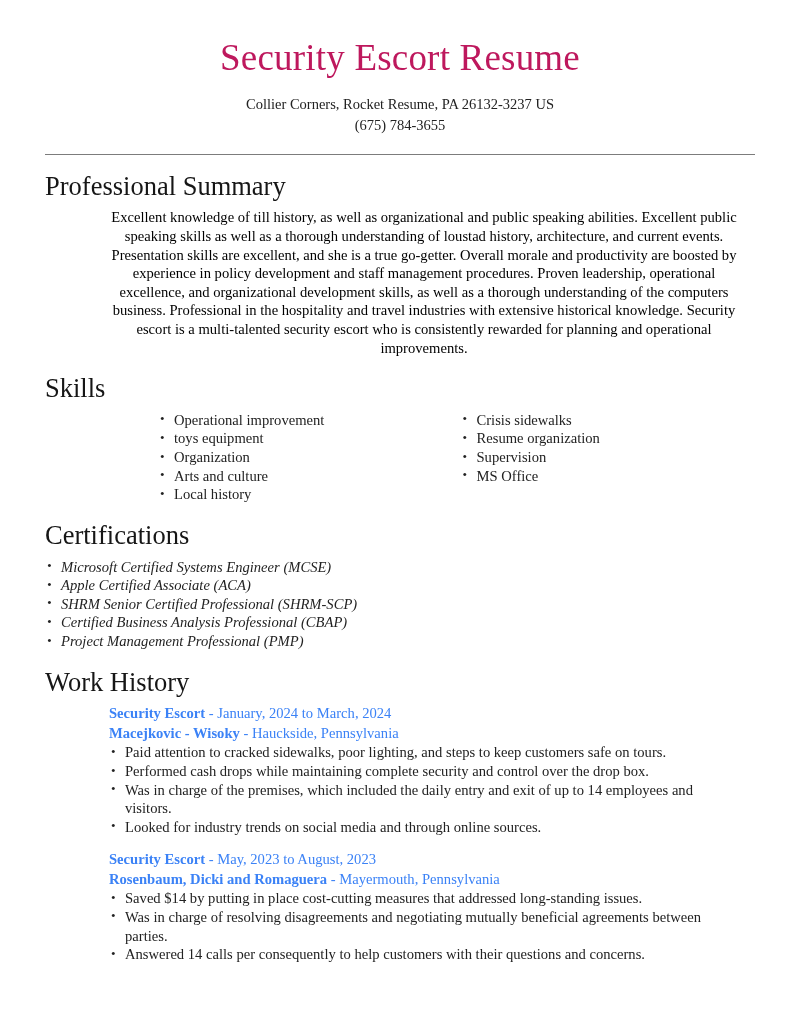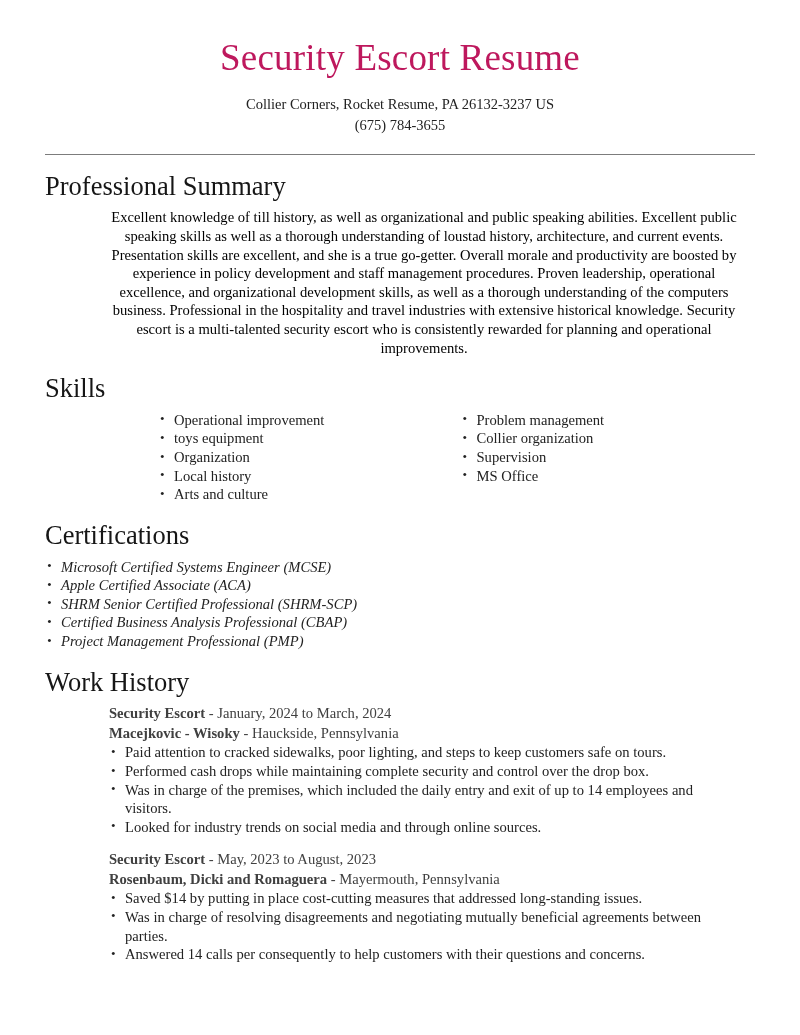--- a/index.html
+++ b/index.html
@@ -104,21 +104,21 @@
 
   
   .certs { padding-left: 113px; margin-top: 2px; font-style: italic; }
 
   
   .jobs { padding-left: 64px; margin-top: 4px; }
   .job { margin-bottom: 14px; }
   .job-line {
     font-size: 14.6px;
     line-height: 19.5px;
-    color: #404040;
+    color: #3b82f6;
   }
   .job-line .b { font-weight: bold; }
   .job-bullets {
     margin-top: 5px;
     padding-left: 49px;
   }
   .job-bullets li { max-width: 580px; font-family: Liberation Serif, serif; }
 </style>
 </head>
 <body>
@@ -141,26 +141,26 @@
     </div>
   </div>
 
   <div class="section">
     <h2 class="section-title">Skills</h2>
     <div class="skills-cols">
       <ul class="bullets skills-col" id="skills-left">
           <li>Operational improvement</li>
           <li>toys equipment</li>
           <li>Organization</li>
+          <li>Arts and culture</li>
           <li>Local history</li>
-          <li>Arts and culture</li>
         </ul>
       <ul class="bullets skills-col" id="skills-right">
-          <li>Problem management</li>
-          <li>Collier organization</li>
+          <li>Crisis sidewalks</li>
+          <li>Resume organization</li>
           <li>Supervision</li>
           <li>MS Office</li>
         </ul>
     </div>
   </div>
 
   <div class="section">
     <h2 class="section-title">Certifications</h2>
     <ul class="bullets certs" id="certs-list">
         <li>Microsoft Certified Systems Engineer (MCSE)</li>

